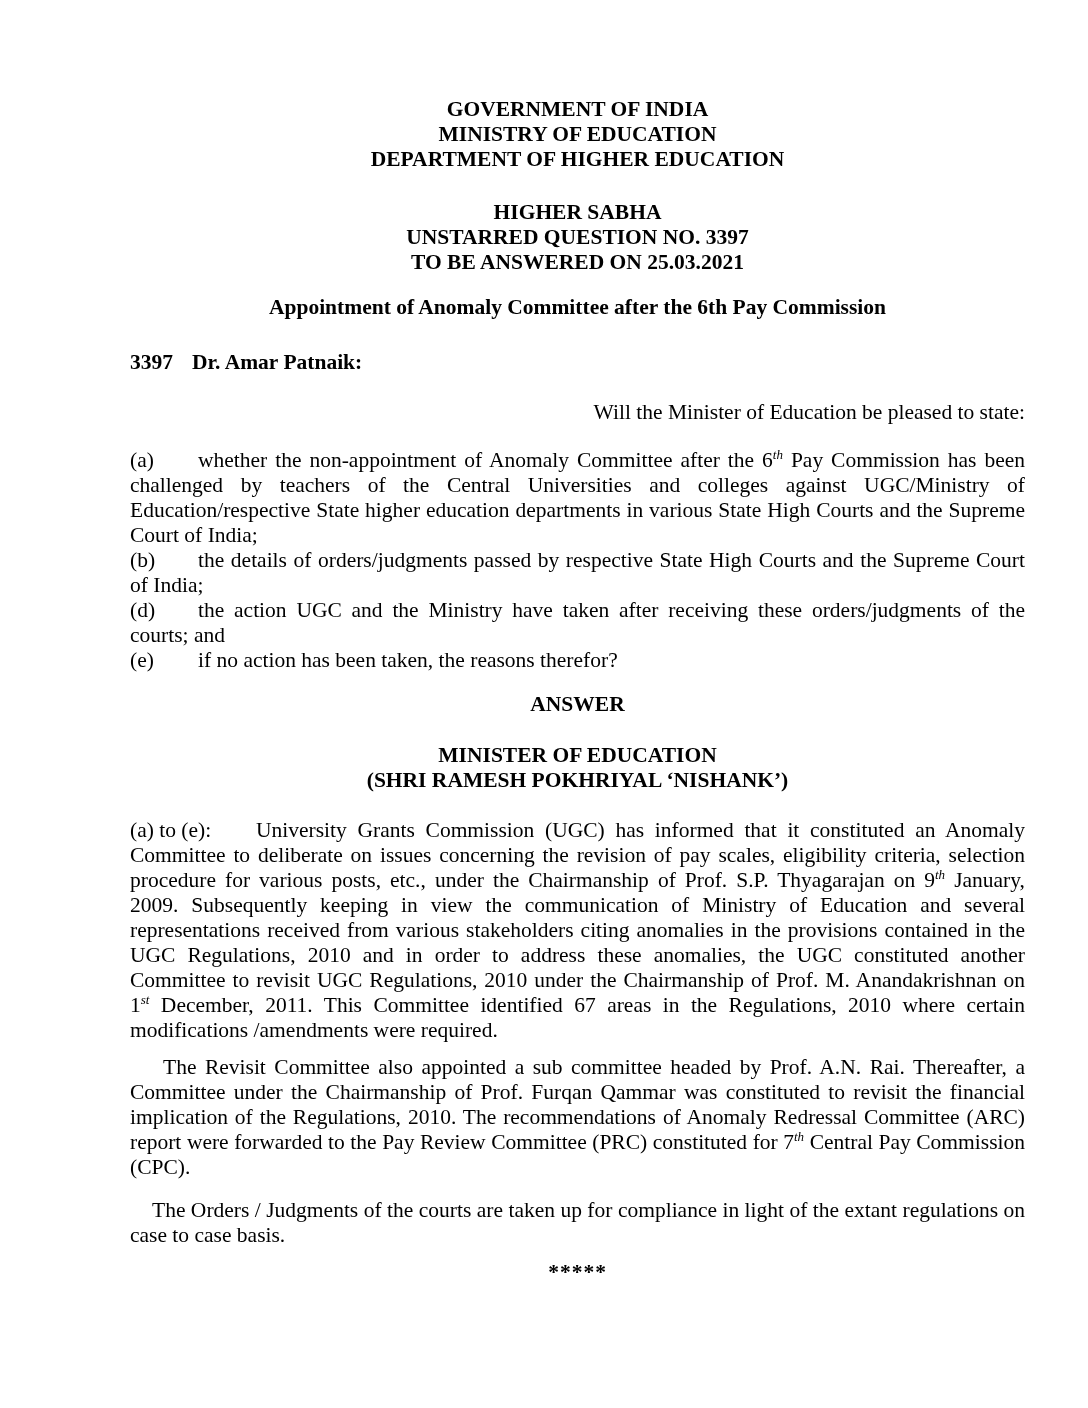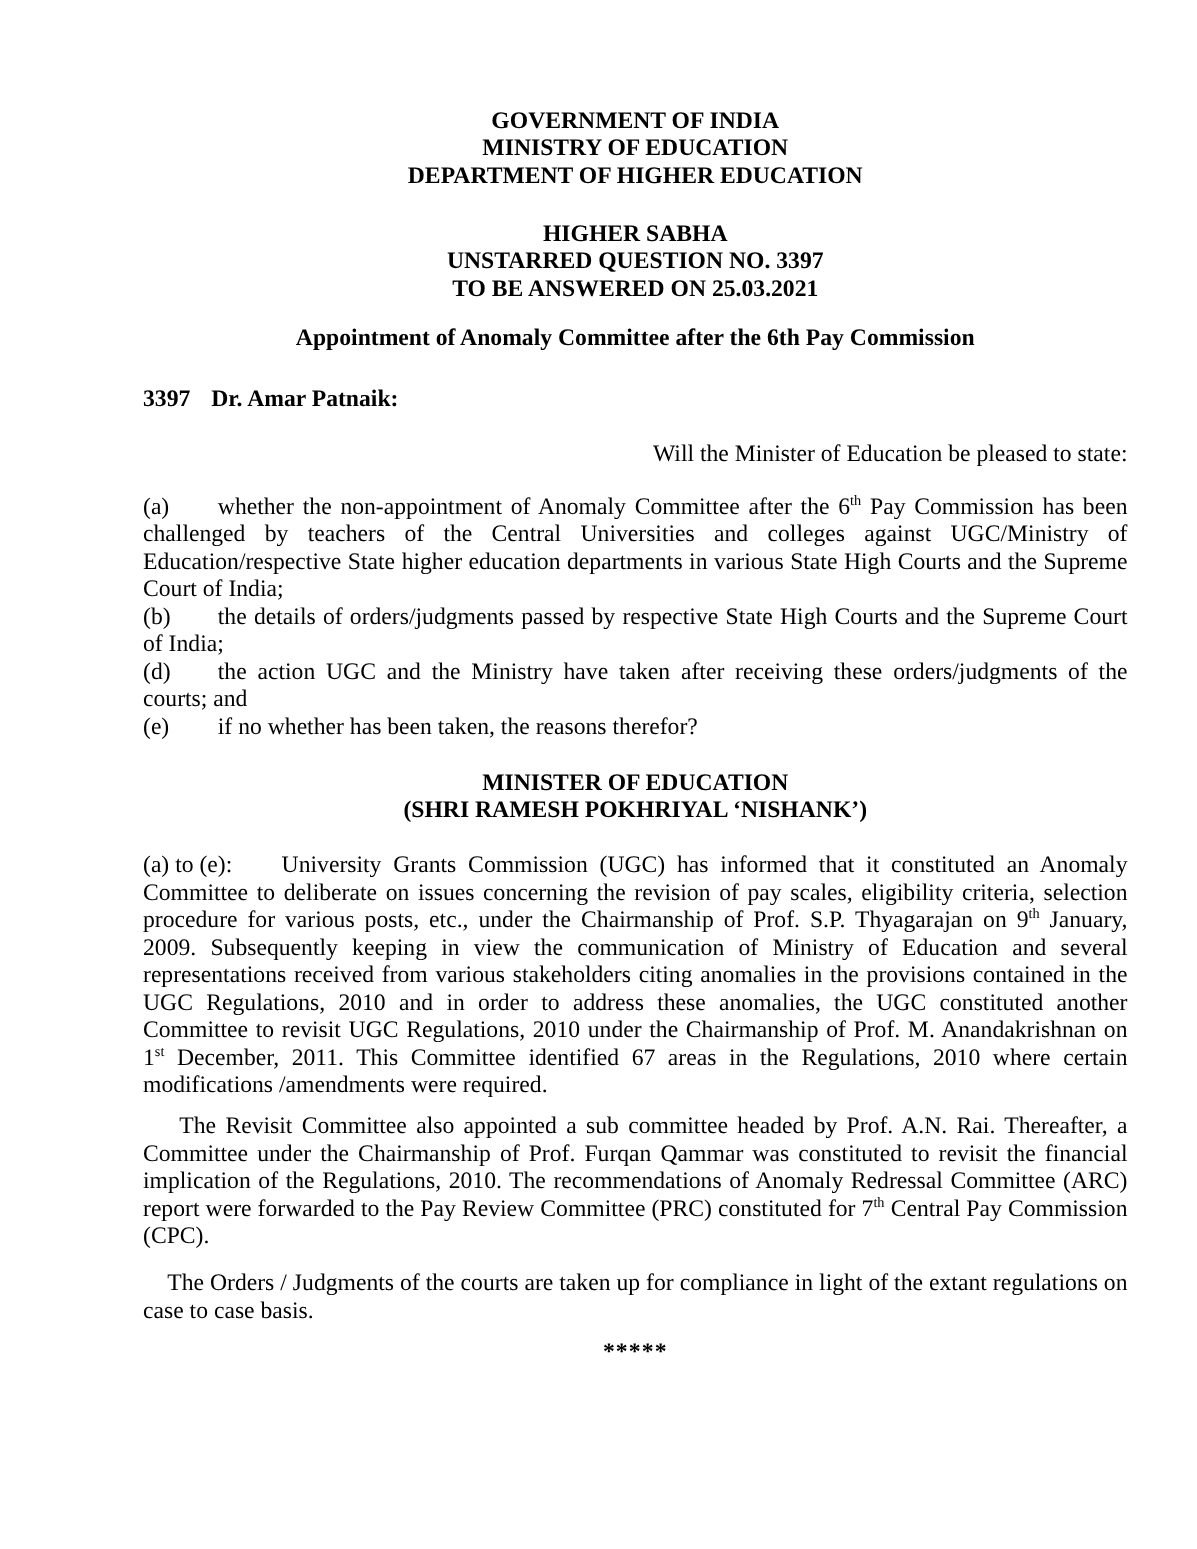--- a/index.html
+++ b/index.html
@@ -21,20 +21,21 @@
     overflow: hidden;
   }
   p, div { margin: 0; padding: 0; }
   .center { text-align: center; }
   .bold { font-weight: bold; }
   .justify { text-align: justify; }
   sup {
     font-size: 13px;
     line-height: 0;
     vertical-align: super;
+    font-style: italic;
   }
   .session-block { margin-top: 28px; }
   .subject-line  { margin-top: 20px; }
   .question-line { margin-top: 30px; }
   .intro-line    { margin-top: 25px; text-align: right; }
   .items-block   { margin-top: 23px; }
   .answer-head   { margin-top: 19px; }
   .minister-block{ margin-top: 26px; }
   .para-1        { margin-top: 25px; }
   .para-2        { margin-top: 12px; text-indent: 33px; }
@@ -73,23 +74,24 @@
   <p class="center bold subject-line">Appointment of Anomaly Committee after the 6th Pay Commission</p>
 
   <p class="bold question-line"><span class="q-num">3397</span><span>Dr. Amar Patnaik:</span></p>
 
   <p class="intro-line">Will the Minister of Education be pleased to state:</p>
 
   <div class="items-block">
     <p class="justify"><span class="marker">(a)</span><span>whether the non-appointment of Anomaly Committee after the 6<sup>th</sup> Pay Commission has been challenged by teachers of the Central Universities and colleges against UGC/Ministry of Education/respective State higher education departments in various State High Courts and the Supreme Court of India;</span></p>
     <p class="justify"><span class="marker">(b)</span><span>the details of orders/judgments passed by respective State High Courts and the Supreme Court of India;</span></p>
     <p class="justify"><span class="marker">(d)</span><span>the action UGC and the Ministry have taken after receiving these orders/judgments of the courts; and</span></p>
-    <p class="justify"><span class="marker">(e)</span><span>if no whether has been taken, the reasons therefor?</span></p>
+    <p class="justify"><span class="marker">(e)</span><span>if no action has been taken, the reasons therefor?</span></p>
   </div>
 
+  <p class="center bold answer-head">ANSWER</p>
 
   <div class="center bold minister-block">
     <p>MINISTER OF EDUCATION</p>
     <p>(SHRI RAMESH POKHRIYAL ‘NISHANK’)</p>
   </div>
 
   <p class="justify para-1"><span class="lead">(a) to (e):</span><span>University Grants Commission (UGC) has informed that it constituted an Anomaly Committee to deliberate on issues concerning the revision of pay scales, eligibility criteria, selection procedure for various posts, etc., under the Chairmanship of Prof. S.P. Thyagarajan on 9<sup>th</sup> January, 2009.  Subsequently keeping in view the communication of Ministry of Education and several representations received from various stakeholders citing anomalies in the provisions contained in the UGC Regulations, 2010 and in order to address these anomalies, the UGC constituted another Committee to revisit UGC Regulations, 2010 under the Chairmanship of Prof. M. Anandakrishnan on 1<sup>st</sup> December, 2011. This Committee identified 67 areas in the Regulations, 2010 where certain modifications /amendments were required.</span></p>
 
   <p class="justify para-2">The Revisit Committee also appointed a sub committee headed by Prof. A.N. Rai. Thereafter, a Committee under the Chairmanship of Prof. Furqan Qammar was constituted to revisit the financial implication of the Regulations, 2010.   The recommendations of Anomaly Redressal Committee (ARC) report were forwarded to the Pay Review Committee (PRC) constituted for 7<sup>th</sup> Central Pay Commission (CPC).</p>
 

